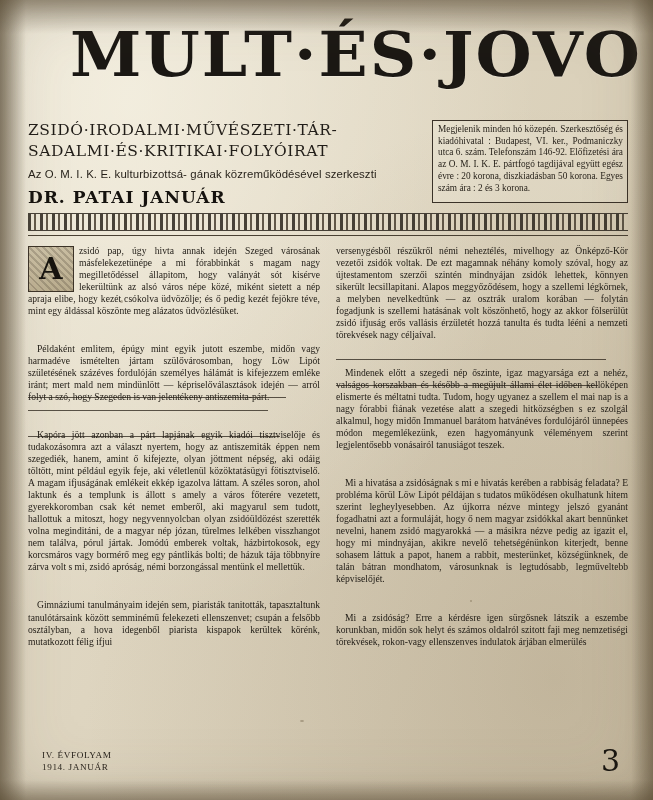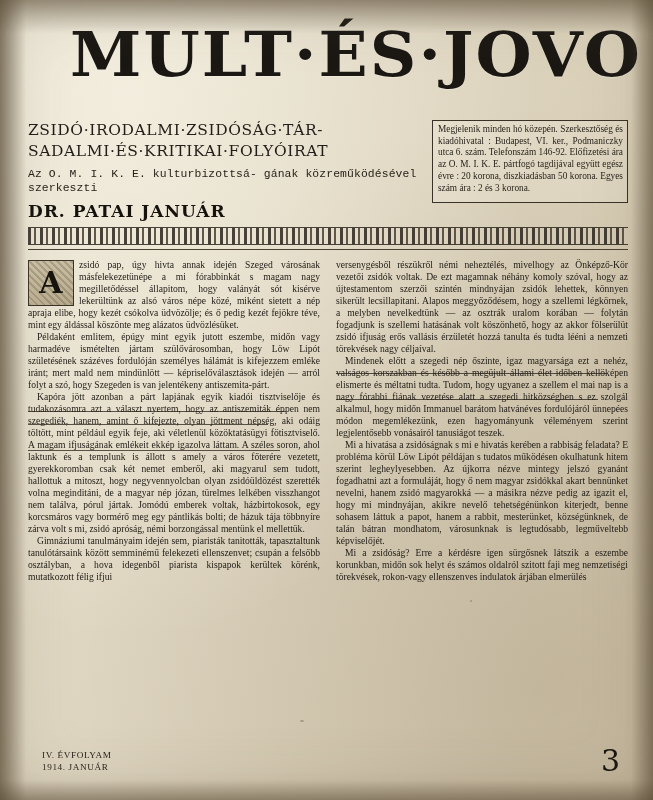--- a/index.html
+++ b/index.html
@@ -103,21 +103,21 @@
   }
   .subtitle {
     font-family: "DejaVu Serif", serif;
     font-size: 15.5px;
     letter-spacing: 0.6px;
     color: #211d18;
     line-height: 1.35;
     white-space: nowrap;
   }
   .credit {
-    font-family: Liberation Mono, monospace;
+    font-family: Liberation Sans, sans-serif;
     font-size: 11.4px;
     color: #241f18;
     line-height: 1.22;
     margin-top: 6px;
     letter-spacing: 0.1px;
   }
   .editor {
     font-family: "DejaVu Serif", serif;
     font-weight: bold;
     font-size: 17px;
@@ -182,21 +182,21 @@
     font-family: "Liberation Serif", serif;
     font-size: 9.6px;
     line-height: 1.255;
     color: #1f1b15;
     text-align: justify;
     text-justify: inter-word;
     hyphens: auto;
     position: relative;
   }
   .col p { margin: 0; }
-  .col p + p { text-indent: 9px; }
+  .col p + p { text-indent: 9px; margin-top: 26px; }
 
   .dropcap {
     float: left;
     width: 44px;
     height: 44px;
     margin: 1px 5px 1px 0;
     border: 1px solid #3c3327;
     background:
       repeating-linear-gradient(45deg, rgba(60,51,39,0.22) 0 2px, rgba(0,0,0,0) 2px 5px),
       linear-gradient(160deg, #cfc4a9, #b8ab8c);
@@ -254,21 +254,21 @@
 <div class="page">
 
   <div class="content">
 
     <div class="masthead">
       <div class="logo">MULT·ÉS·JOVO</div>
     </div>
 
     <div class="head-row">
       <div class="head-left">
-        <div class="subtitle">ZSIDÓ·IRODALMI·ZSIDÓSÁG·TÁR-</div>
+        <div class="subtitle">ZSIDÓ·IRODALMI·MŰVÉSZETI·TÁR-</div>
         <div class="subtitle">SADALMI·ÉS·KRITIKAI·FOLYÓIRAT</div>
         <div class="credit">Az O. M. I. K. E. kulturbizottsá-
 gának közreműködésével szerkeszti</div>
         <div class="editor">DR. PATAI JANUÁR</div>
       </div>
       <div class="imprint">Megjelenik minden hó közepén. Szerkesztőség és kiadóhivatal : Budapest, VI. ker., Podmaniczky utca 6. szám. Telefonszám 146-92. Előfizetési ára az O. M. I. K. E. pártfogó tagdijával együtt egész évre : 20 korona, diszkiadásban 50 korona. Egyes szám ára : 2 és 3 korona.</div>
     </div>
 
     <div class="ornament"></div>
 

